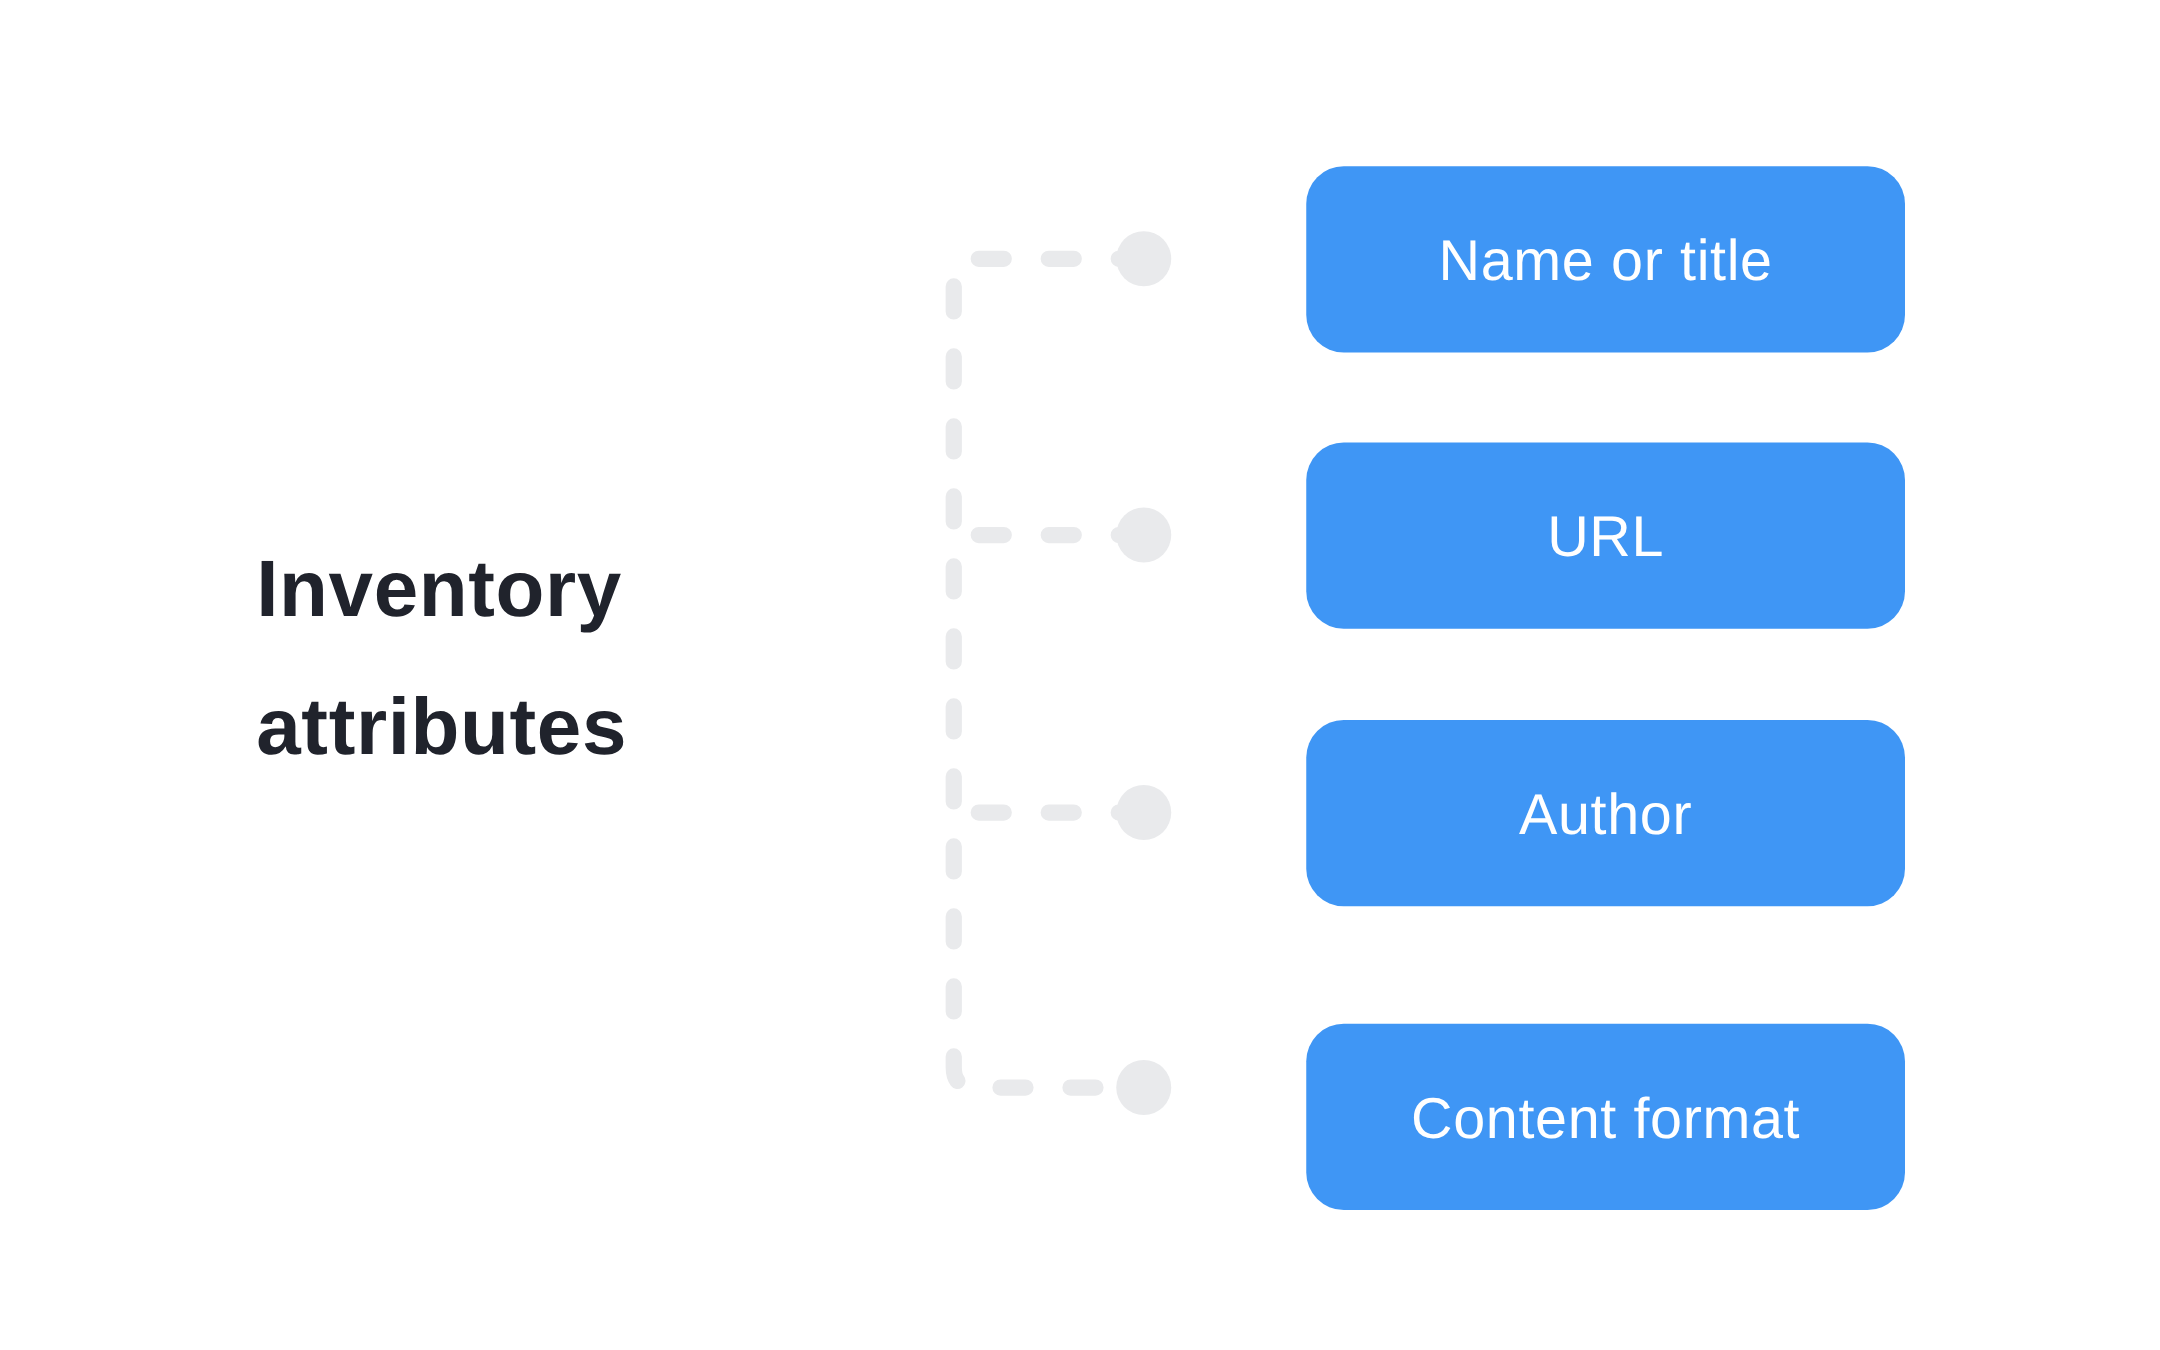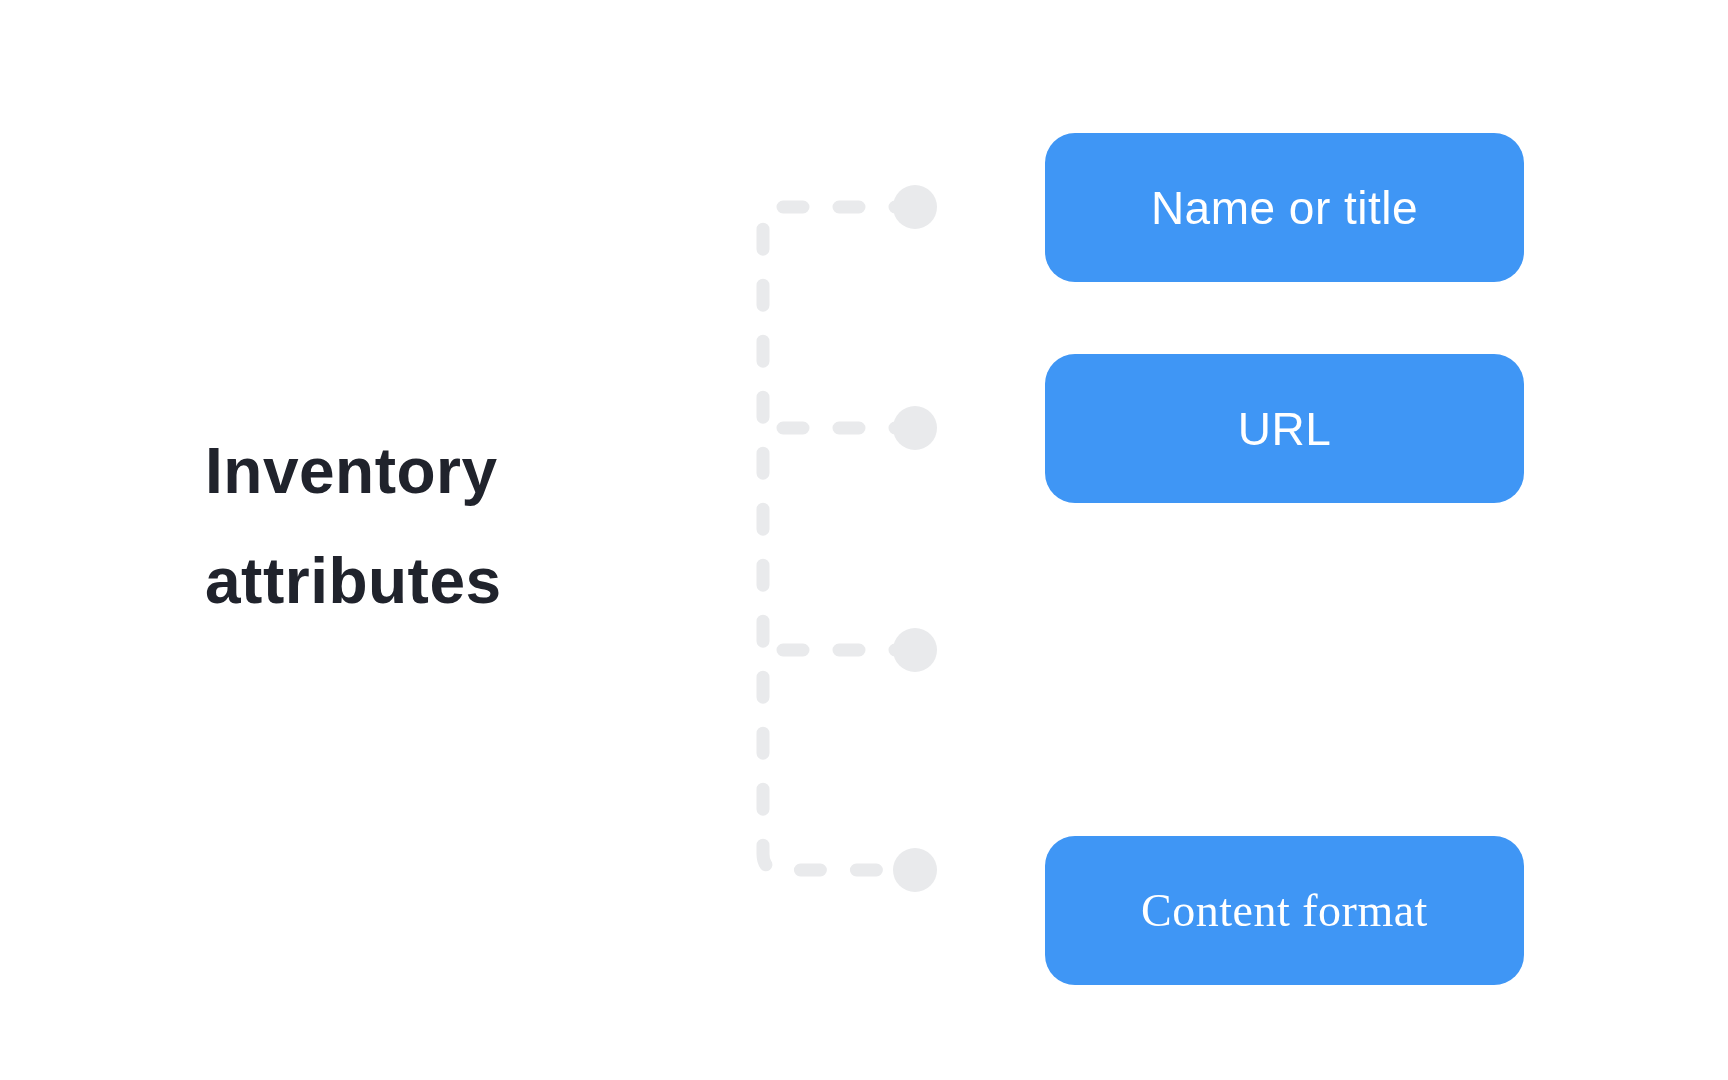--- a/index.html
+++ b/index.html
@@ -58,21 +58,21 @@
   .node-label {
     color: #ffffff;
     font-size: 46px;
     font-weight: 400;
     letter-spacing: 0.5px;
     white-space: nowrap;
   }
   .node-1 { top: 133px; }
   .node-2 { top: 354px; }
   .node-3 { top: 576px; }
-  .node-4 { top: 836px; font-family: Liberation Serif, serif; }
+  .node-4 { top: 819px; }
 </style>
 </head>
 <body>
 
 <div class="canvas">
 
   <h1 class="title">Inventory attributes</h1>
 
   <svg class="connector" width="1728" height="1080" viewBox="0 0 1728 1080" xmlns="http://www.w3.org/2000/svg">
     <path d="M915 207 H779 Q763 207 763 223 V854 Q763 870 779 870 H915"></path>
@@ -85,18 +85,21 @@
   </svg>
 
   <div class="node node-1">
     <span class="node-label">Name or title</span>
   </div>
 
   <div class="node node-2">
     <span class="node-label">URL</span>
   </div>
 
+  <div class="node node-3">
+    <span class="node-label">Author</span>
+  </div>
 
   <div class="node node-4">
     <span class="node-label">Content format</span>
   </div>
 
 </div>
 
 </body></html>

